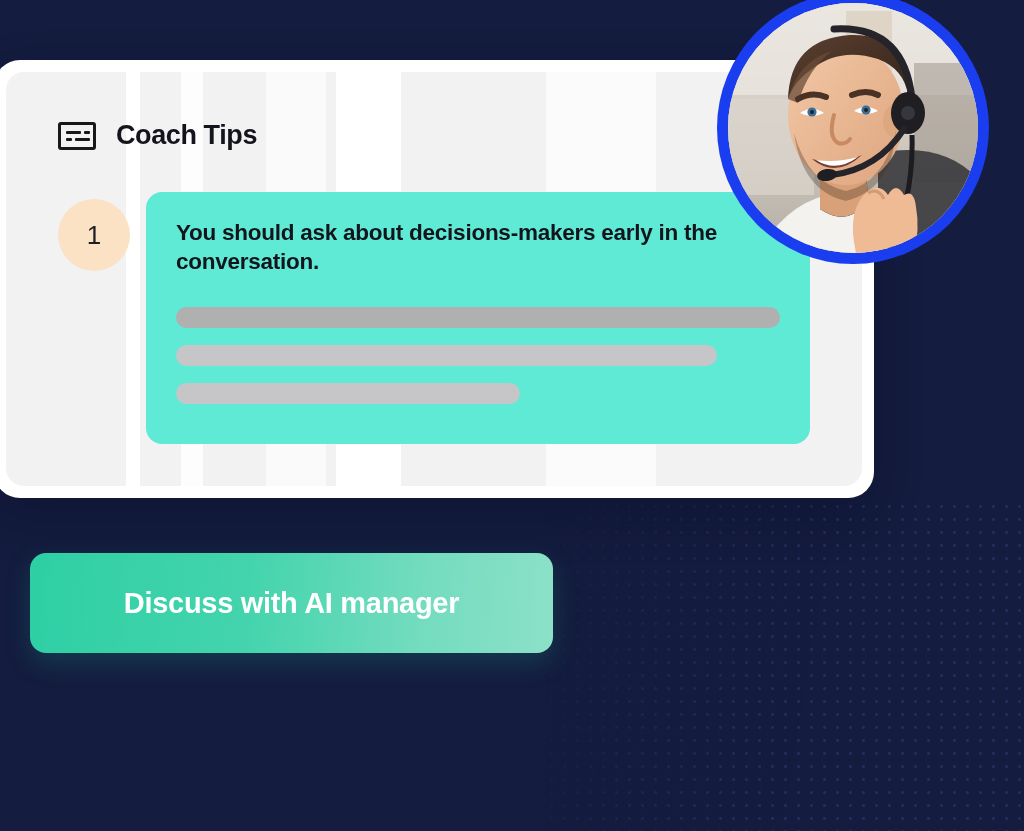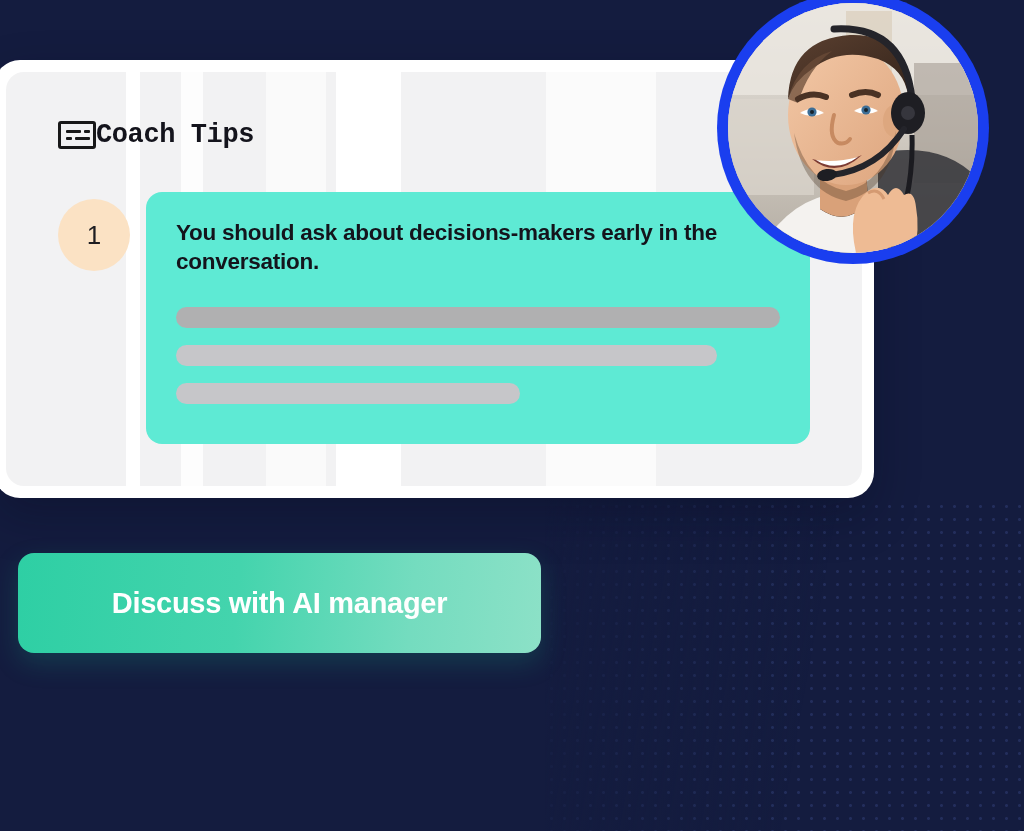--- a/index.html
+++ b/index.html
@@ -70,23 +70,22 @@
   .streak.s4 { left: 540px; width: 110px; background: #fbfbfb; }
   .streak.s5 { left: 120px; width: 14px;  background: #ffffff; }
 
   
   .card-header {
     position: absolute;
     left: 52px;
     top: 48px;
     display: flex;
     align-items: center;
-    gap: 0;
+    gap: 20px;
     z-index: 3;
-    font-family: Liberation Mono, monospace;
   }
 
   .caption-icon {
     width: 38px;
     height: 28px;
     border: 3px solid #181818;
     border-radius: 3px;
     position: relative;
     flex: 0 0 auto;
     background: #f2f2f3;
@@ -183,21 +182,21 @@
     border-radius: 50%;
     overflow: hidden;
     position: relative;
     background: #cdc5bd;
   }
   .avatar-photo svg { display: block; width: 100%; height: 100%; }
 
   
   .cta-button {
     position: absolute;
-    left: 18px;
+    left: 30px;
     top: 553px;
     width: 523px;
     height: 100px;
     border: none;
     border-radius: 16px;
     background: linear-gradient(95deg, #2ecfa4 0%, #44d4ad 42%, #74dcbf 75%, #8ce1c7 100%);
     color: #ffffff;
     font-family: "Liberation Sans", sans-serif;
     font-size: 29px;
     font-weight: bold;

